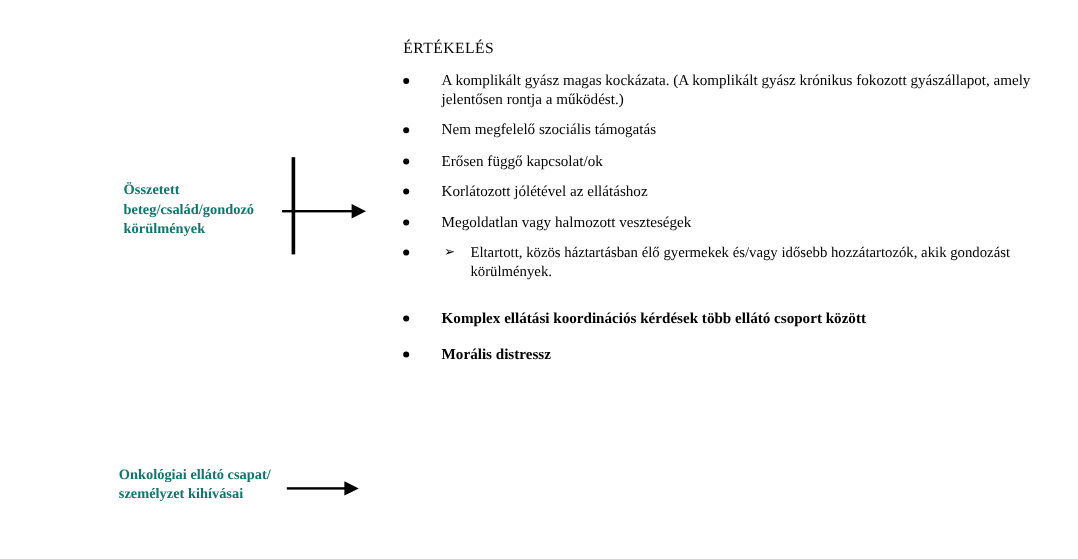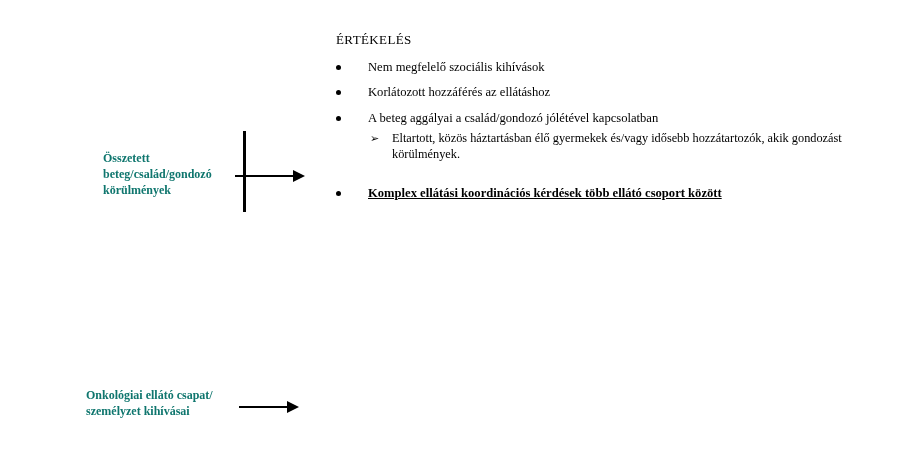--- a/index.html
+++ b/index.html
@@ -26,21 +26,21 @@
   
   .left-label {
     position: absolute;
     font-family: "Liberation Serif", serif;
     font-weight: bold;
     font-size: 12px;
     line-height: 1.35;
     color: #0f766e;
   }
   #label-1 { left: 103px; top: 150px; width: 120px; }
-  #label-2 { left: 86px; top: 387px; width: 130px; font-family: Liberation Serif, serif; }
+  #label-2 { left: 99px; top: 387px; width: 130px; font-family: Liberation Serif, serif; }
 
   
   .vbar {
     position: absolute;
     left: 243px;
     top: 131px;
     width: 3px;
     height: 81px;
     background: #000;
   }
@@ -103,21 +103,20 @@
     position: absolute;
     left: 0px;
     top: 5px;
     width: 5px;
     height: 5px;
     background: #000;
     border-radius: 50%;
   }
   ul.bullets > li.bold > .item-text {
     font-weight: bold;
-    text-decoration: underline;
   }
   .item-text { display: block; }
 
   ul.subbullets {
     list-style: none;
     margin: 4px 0 0 0;
     padding: 0;
   }
   ul.subbullets > li {
     position: relative;
@@ -157,41 +156,56 @@
     <div class="shaft"></div>
     <div class="head"></div>
   </div>
 
   <div class="content">
     <div class="heading">ÉRTÉKELÉS</div>
 
     <ul class="bullets" id="group-1">
       <li>
         <span class="bullet-dot"></span>
-        <span class="item-text">Nem megfelelő szociális kihívások</span>
-      </li>
-      <li>
-        <span class="bullet-dot"></span>
-        <span class="item-text">Korlátozott hozzáférés az ellátáshoz</span>
-      </li>
-      <li>
-        <span class="bullet-dot"></span>
-        <span class="item-text">A beteg aggályai a család/gondozó jólétével kapcsolatban</span>
+        <span class="item-text">A komplikált gyász magas kockázata. (A komplikált gyász krónikus fokozott gyászállapot, amely jelentősen rontja a működést.)</span>
+      </li>
+      <li>
+        <span class="bullet-dot"></span>
+        <span class="item-text">Nem megfelelő szociális támogatás</span>
+      </li>
+      <li>
+        <span class="bullet-dot"></span>
+        <span class="item-text">Erősen függő kapcsolat/ok</span>
+      </li>
+      <li>
+        <span class="bullet-dot"></span>
+        <span class="item-text">Korlátozott jólétével az ellátáshoz</span>
+      </li>
+      <li>
+        <span class="bullet-dot"></span>
+        <span class="item-text">Megoldatlan vagy halmozott veszteségek</span>
+      </li>
+      <li>
+        <span class="bullet-dot"></span>
         <ul class="subbullets">
           <li>
             <span class="sub-marker">➢</span>
             <span class="item-text">Eltartott, közös háztartásban élő gyermekek és/vagy idősebb hozzátartozók, akik gondozást körülmények.</span>
           </li>
         </ul>
       </li>
     </ul>
 
     <div class="group-gap"></div>
 
     <ul class="bullets" id="group-2">
       <li class="bold">
         <span class="bullet-dot"></span>
         <span class="item-text">Komplex ellátási koordinációs kérdések több ellátó csoport között</span>
       </li>
+      <li class="bold">
+        <span class="bullet-dot"></span>
+        <span class="item-text">Morális distressz</span>
+      </li>
 
     </ul>
   </div>
 </div>
 
 </body></html>

